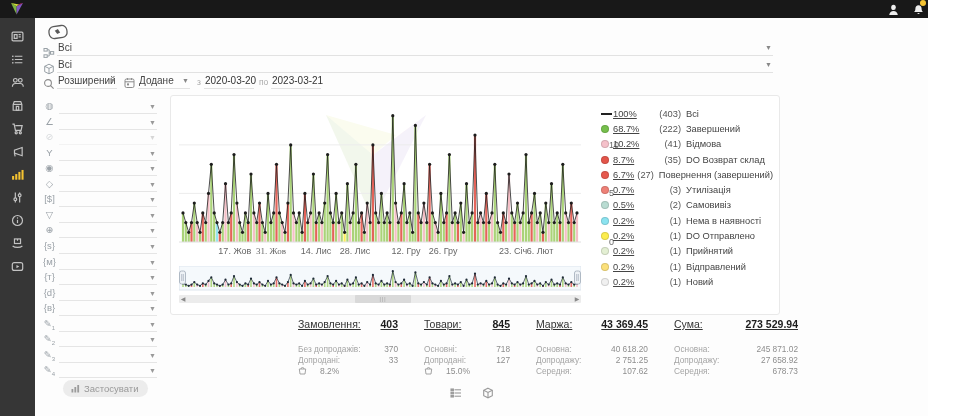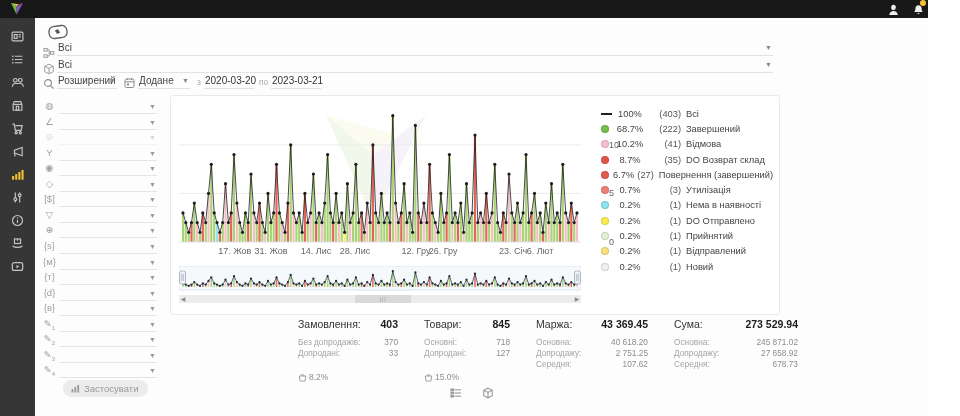--- a/index.html
+++ b/index.html
@@ -36,34 +36,34 @@
   
   .chart-panel{position:absolute;left:170px;top:95px;width:608px;height:218px;background:#fff;
     border:1px solid #e9e9e9;border-radius:3px;}
   .watermark{position:absolute;left:140px;top:14px;pointer-events:none;}
   .ytick{position:absolute;left:438px;font-size:9px;color:#666;}
   .xlab{position:absolute;top:150px;font-size:9px;color:#666;transform:translateX(-50%);white-space:nowrap;}
   .legend{position:absolute;left:430px;top:10px;width:172px;}
   .lg-row{display:flex;align-items:center;height:15.3px;font-size:9.3px;color:#444;cursor:pointer;}
   .lg-sw{width:8px;height:8px;border-radius:50%;flex:0 0 8px;border:1px solid rgba(0,0,0,.13);box-sizing:border-box;}
   .lg-sw.line{height:2px;border:none;border-radius:0;background:#222;width:11px;flex-basis:11px;margin-right:-3px;}
-  .lg-pct{width:34px;text-align:center;margin-left:4px;}
+  .lg-pct{width:34px;text-align:left;margin-left:4px;text-decoration:underline;}
   .lg-cnt{width:32px;text-align:right;margin-left:2px;color:#555;}
   .lg-lbl{margin-left:5px;white-space:nowrap;}
   .scrollbar{position:absolute;left:8px;top:199px;width:402px;height:8px;background:#ececec;border-radius:1px;}
   .sb-arrow{position:absolute;top:0;width:8px;height:8px;font-size:6px;line-height:8px;text-align:center;color:#8a8a8a;cursor:pointer;}
   .sb-thumb{position:absolute;left:176px;top:0;width:56px;height:8px;background:#d9d9d9;border-radius:1px;cursor:grab;
     display:flex;align-items:center;justify-content:center;font-size:5px;color:#9a9a9a;letter-spacing:1px;}
   
   .stats{position:absolute;left:298px;top:318px;display:flex;gap:26px;}
-  .stat-head{display:flex;justify-content:space-between;font-size:10.5px;color:#333;margin-bottom:7px;}
+  .stat-head{display:flex;justify-content:space-between;font-size:10.5px;color:#333;margin-bottom:14px;text-decoration:underline;}
   .stat-head .st-v{font-weight:bold;color:#1c1c1c;margin-left:10px;}
   .stat-sub{display:flex;justify-content:space-between;font-size:8.3px;color:#a4a4a4;line-height:11px;}
   .stat-sub span:last-child{color:#8d8d8d;}
-  .stat-badge{display:flex;align-items:flex-end;gap:2px;font-size:8.5px;color:#8d8d8d;margin-top:13px;}
+  .stat-badge{display:flex;align-items:flex-start;gap:13px;font-size:8.5px;color:#8d8d8d;margin-top:0;}
   .footer-icons{position:absolute;left:450px;top:385px;display:flex;gap:20px;}
   .footer-icons span{cursor:pointer;}
   .footer-icons svg{stroke:#9a9a9a;fill:none;stroke-width:1.1;}
 </style>
 </head>
 <body>
 
 <div class="screen">
 
   <div class="topbar">
@@ -652,24 +652,24 @@
         <circle cx="398.0" cy="106.9" r="1.6" fill="#1d1d1d"></circle>
         <line x1="0" x2="402" y1="136" y2="136" stroke="#e0e0e0"></line>
       </svg>
     <div id="y-ticks">
         <span class="ytick" style="top: 141px;">0</span>
         <span class="ytick" style="top: 92.4286px;">5</span>
         <span class="ytick" style="top: 43.8571px;">10</span>
       </div>
     <div id="x-labels">
         <span class="xlab" style="left: 63.878px;">17. Жов</span>
-        <span class="xlab" style="left: 100.058px;">31. Жов</span>
+        <span class="xlab" style="left: 100.058px; font-family: Liberation Serif, serif;">31. Жов</span>
         <span class="xlab" style="left: 145.082px;">14. Лис</span>
         <span class="xlab" style="left: 184.076px;">28. Лис</span>
-        <span class="xlab" style="left: 245px;">12. Гру</span>
+        <span class="xlab" style="left: 235px;">12. Гру</span>
         <span class="xlab" style="left: 272.114px;">26. Гру</span>
         <span class="xlab" style="left: 342.062px;">23. Січ</span>
         <span class="xlab" style="left: 368.996px; text-align: right;">6. Лют</span>
       </div>
     <div class="legend" id="legend">
         <div class="lg-row">
           <span class="lg-sw line"></span>
           <span class="lg-pct">100%</span>
           <span class="lg-cnt">(403)</span>
           <span class="lg-lbl">Всі</span>
@@ -696,20 +696,26 @@
           <span class="lg-sw" style="background: rgb(230, 89, 78);"></span>
           <span class="lg-pct">6.7%</span>
           <span class="lg-cnt">(27)</span>
           <span class="lg-lbl">Повернення (завершений)</span>
         </div>
         <div class="lg-row">
           <span class="lg-sw" style="background: rgb(238, 129, 119);"></span>
           <span class="lg-pct">0.7%</span>
           <span class="lg-cnt">(3)</span>
           <span class="lg-lbl">Утилізація</span>
+        </div>
+        <div class="lg-row">
+          <span class="lg-sw" style="background: rgb(185, 220, 210);"></span>
+          <span class="lg-pct">0.5%</span>
+          <span class="lg-cnt">(2)</span>
+          <span class="lg-lbl">Самовивіз</span>
         </div>
         <div class="lg-row">
           <span class="lg-sw" style="background: rgb(139, 227, 240);"></span>
           <span class="lg-pct">0.2%</span>
           <span class="lg-cnt">(1)</span>
           <span class="lg-lbl">Нема в наявності</span>
         </div>
         <div class="lg-row">
           <span class="lg-sw" style="background: rgb(252, 237, 78);"></span>
           <span class="lg-pct">0.2%</span>

